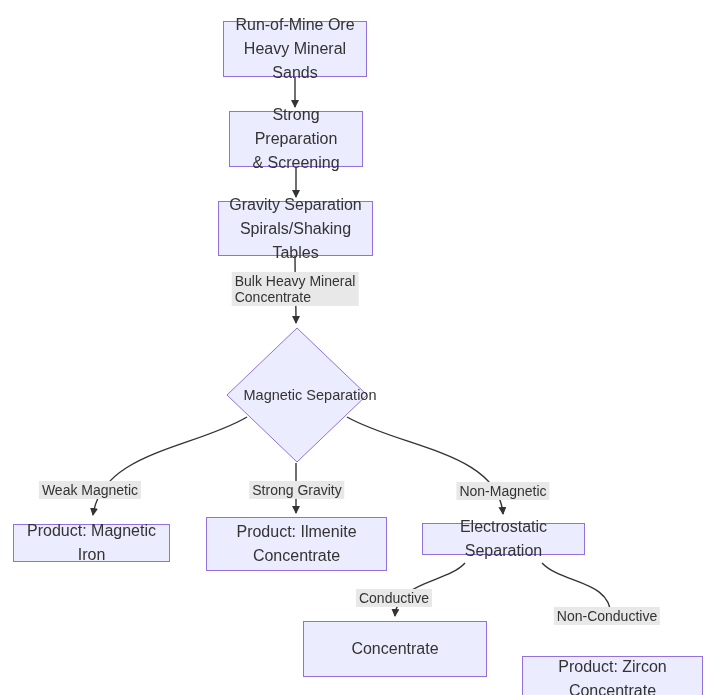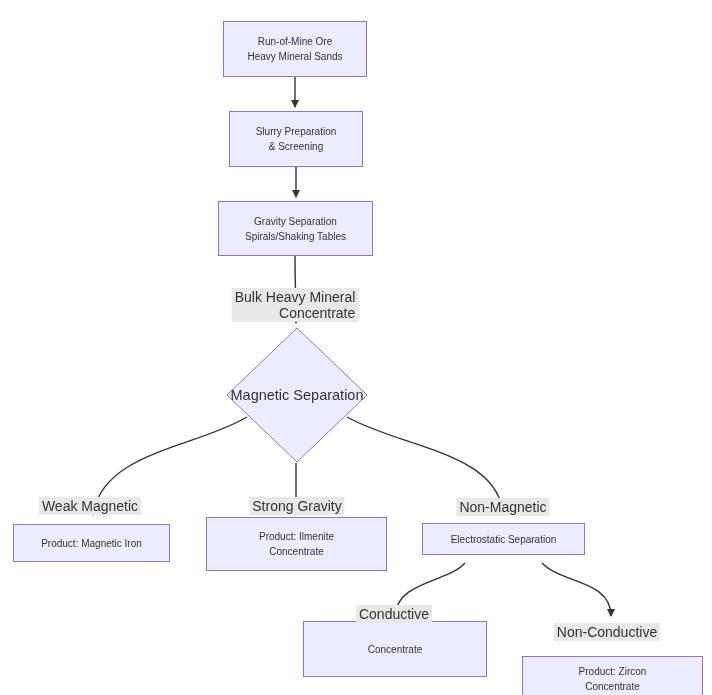--- a/index.html
+++ b/index.html
@@ -24,39 +24,38 @@
   .edge{fill:none;stroke:var(--line);stroke-width:1.4px;}
   .arrowhead{fill:var(--line);}
   .diamond-shape{fill:var(--node-fill);stroke:var(--node-border);stroke-width:1px;}
   .node{
     position:absolute;
     background:var(--node-fill);
     border:1px solid var(--node-border);
     display:flex;flex-direction:column;
     align-items:center;justify-content:center;
     text-align:center;
-    font-size:10px;line-height:1.5;
+    font-size:16px;line-height:1.5;
     color:var(--text);
   }
   .diamond-label{
     position:absolute;
     display:flex;align-items:center;justify-content:center;
     text-align:center;
     font-size:14.5px;
     background:transparent;border:none;
   }
   .edge-label{
     position:absolute;
     transform:translate(-50%,-50%);
     background:var(--edge-label-bg);
     padding:1px 3px;
     font-size:14px;line-height:1.15;
-    text-align:right;
+    text-align:left;
     white-space:nowrap;
-    margin-top:16px;
   }
   .edge-label span{display:block;}
 </style>
 </head>
 <body>
 
 <div class="canvas">
 
   <svg class="edges" width="712" height="695" viewBox="0 0 712 695">
     <defs>
@@ -76,30 +75,30 @@
 
     <polygon class="diamond-shape" points="297,328 367,395 297,462 227,395"></polygon>
   </svg>
 
   <div class="node" style="left:223px;top:21px;width:144px;height:56px">
     <span>Run-of-Mine Ore</span>
     <span>Heavy Mineral Sands</span>
   </div>
 
   <div class="node" style="left:229px;top:111px;width:134px;height:56px">
-    <span>Slurry Preparation</span>
+    <span>Strong Preparation</span>
     <span>&amp; Screening</span>
   </div>
 
   <div class="node" style="left:218px;top:201px;width:155px;height:55px">
     <span>Gravity Separation</span>
     <span>Spirals/Shaking Tables</span>
   </div>
 
-  <div class="diamond-label" style="left:227px;top:328px;width:140px;height:134px">
+  <div class="diamond-label" style="left:240px;top:328px;width:140px;height:134px">
     <span>Magnetic Separation</span>
   </div>
 
   <div class="node" style="left:13px;top:524px;width:157px;height:38px">
     <span>Product: Magnetic Iron</span>
   </div>
 
   <div class="node" style="left:206px;top:517px;width:181px;height:54px">
     <span>Product: Ilmenite</span>
     <span>Concentrate</span>

